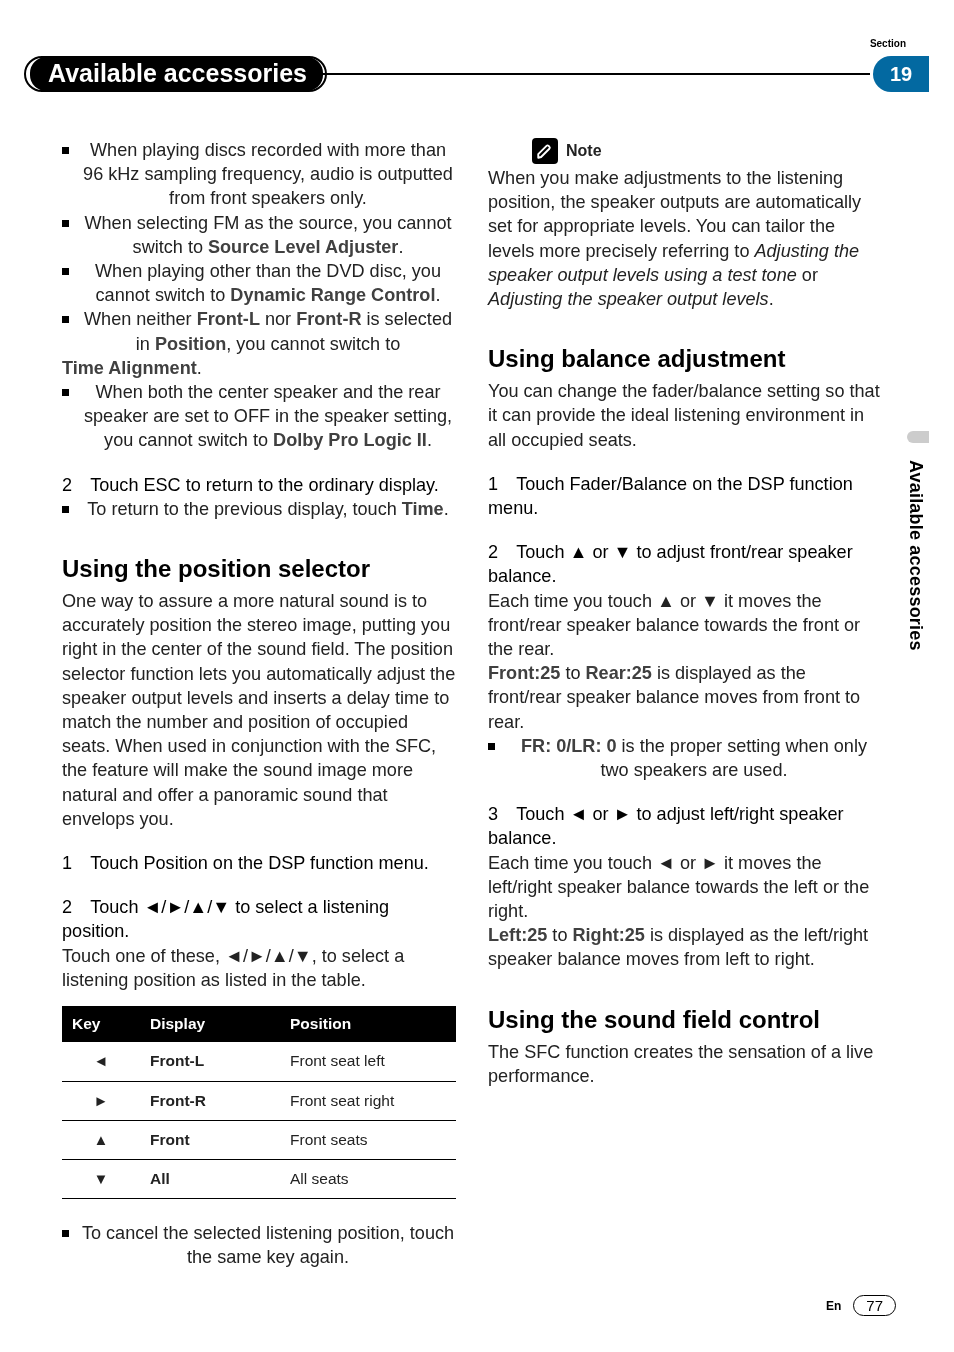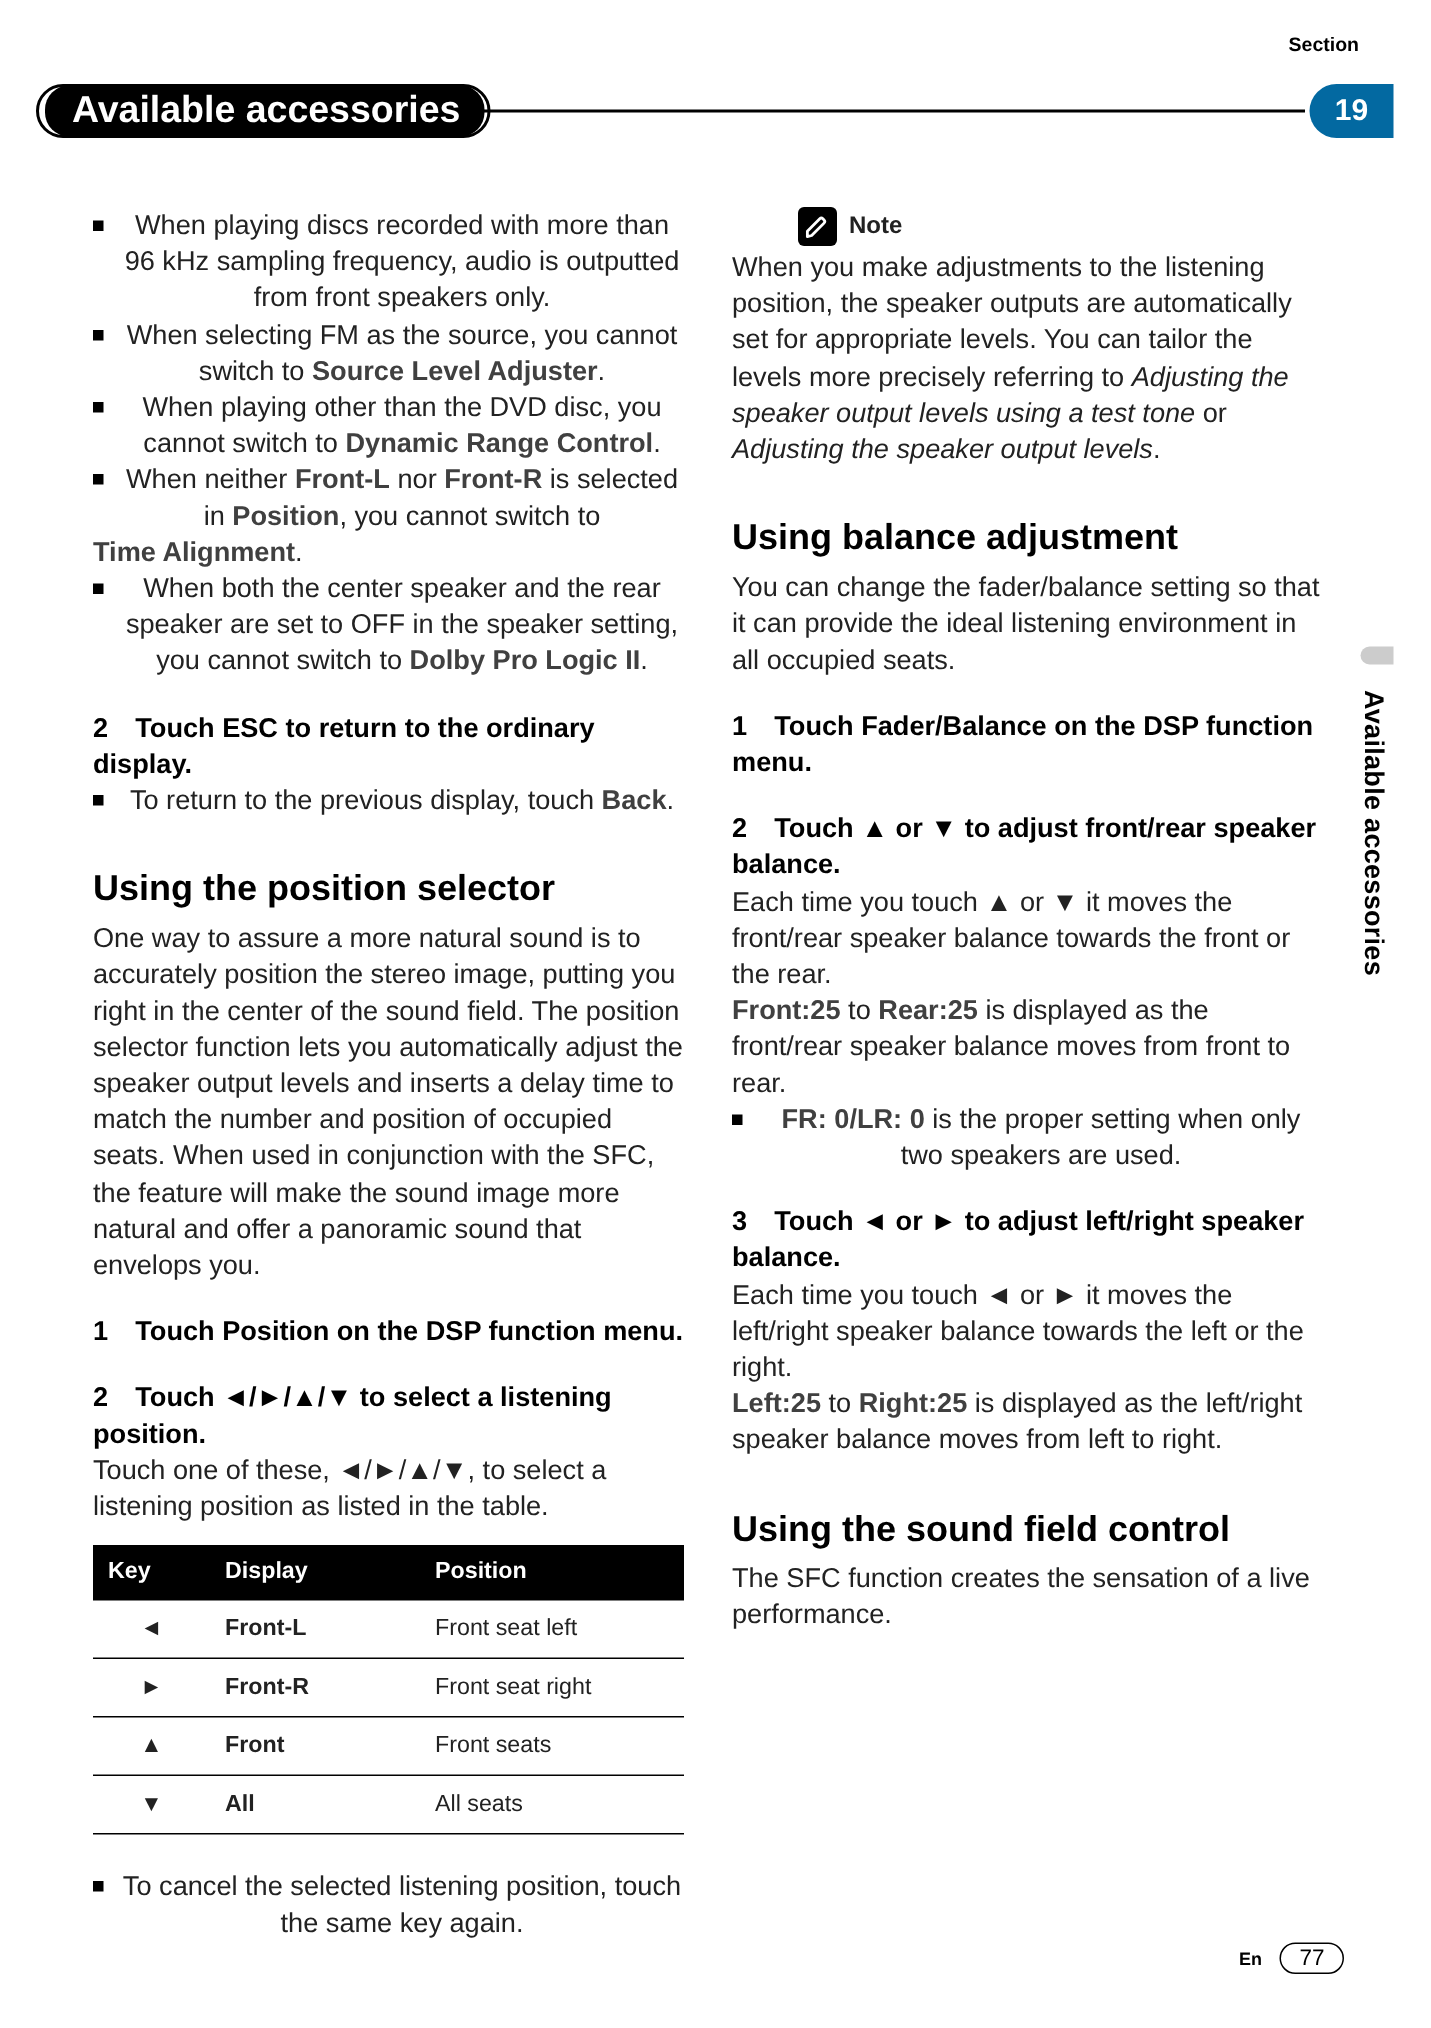--- a/index.html
+++ b/index.html
@@ -14,23 +14,23 @@
     -webkit-font-smoothing: antialiased;
   }
   .page {
     position: relative;
     width: 954px;
     height: 1352px;
     box-sizing: border-box;
   }
   .section-label {
     position: absolute;
-    top: 22px;
+    top: 38px;
     right: 48px;
-    font-size: 13px;
+    font-size: 10px;
     font-weight: 700;
   }
   .section-badge {
     position: absolute;
     top: 56px;
     right: 25px;
     width: 56px;
     height: 36px;
     background: #0369a1;
     color: #fff;
@@ -114,21 +114,21 @@
   .bullet-row::before {
     content: "";
     position: absolute;
     left: 0;
     top: 9px;
     width: 7px;
     height: 7px;
     background: #000;
   }
   .step { margin-top: 20px; }
-  .step-head { font-weight: 700; color:#000; }
+  .step-head { font-weight: 400; color:#000; }
   .h2 {
     font-weight: 800;
     font-size: 24px;
     line-height: 28px;
     color: #000;
     margin-top: 34px;
     margin-bottom: 6px;
   }
   .note-row {
     display: flex;
@@ -223,21 +223,21 @@
       <div>
         <b>Time Alignment</b><span>.</span>
       </div>
       <div class="bullet-row">
         <span>When both the center speaker and the rear speaker are set to OFF in the speaker setting, you cannot switch to </span><b>Dolby Pro Logic II</b><span>.</span>
       </div>
 
       <div class="step">
         <div class="step-head">2 Touch ESC to return to the ordinary display.</div>
         <div class="bullet-row">
-          <span>To return to the previous display, touch </span><b>Back</b><span>.</span>
+          <span>To return to the previous display, touch </span><b>Time</b><span>.</span>
         </div>
       </div>
 
       <div class="h2">Using the position selector</div>
       <div>One way to assure a more natural sound is to accurately position the stereo image, putting you right in the center of the sound field. The position selector function lets you automatically adjust the speaker output levels and inserts a delay time to match the number and position of occupied seats. When used in conjunction with the SFC, the feature will make the sound image more natural and offer a panoramic sound that envelops you.</div>
 
       <div class="step">
         <div class="step-head">1 Touch Position on the DSP function menu.</div>
       </div>
 

